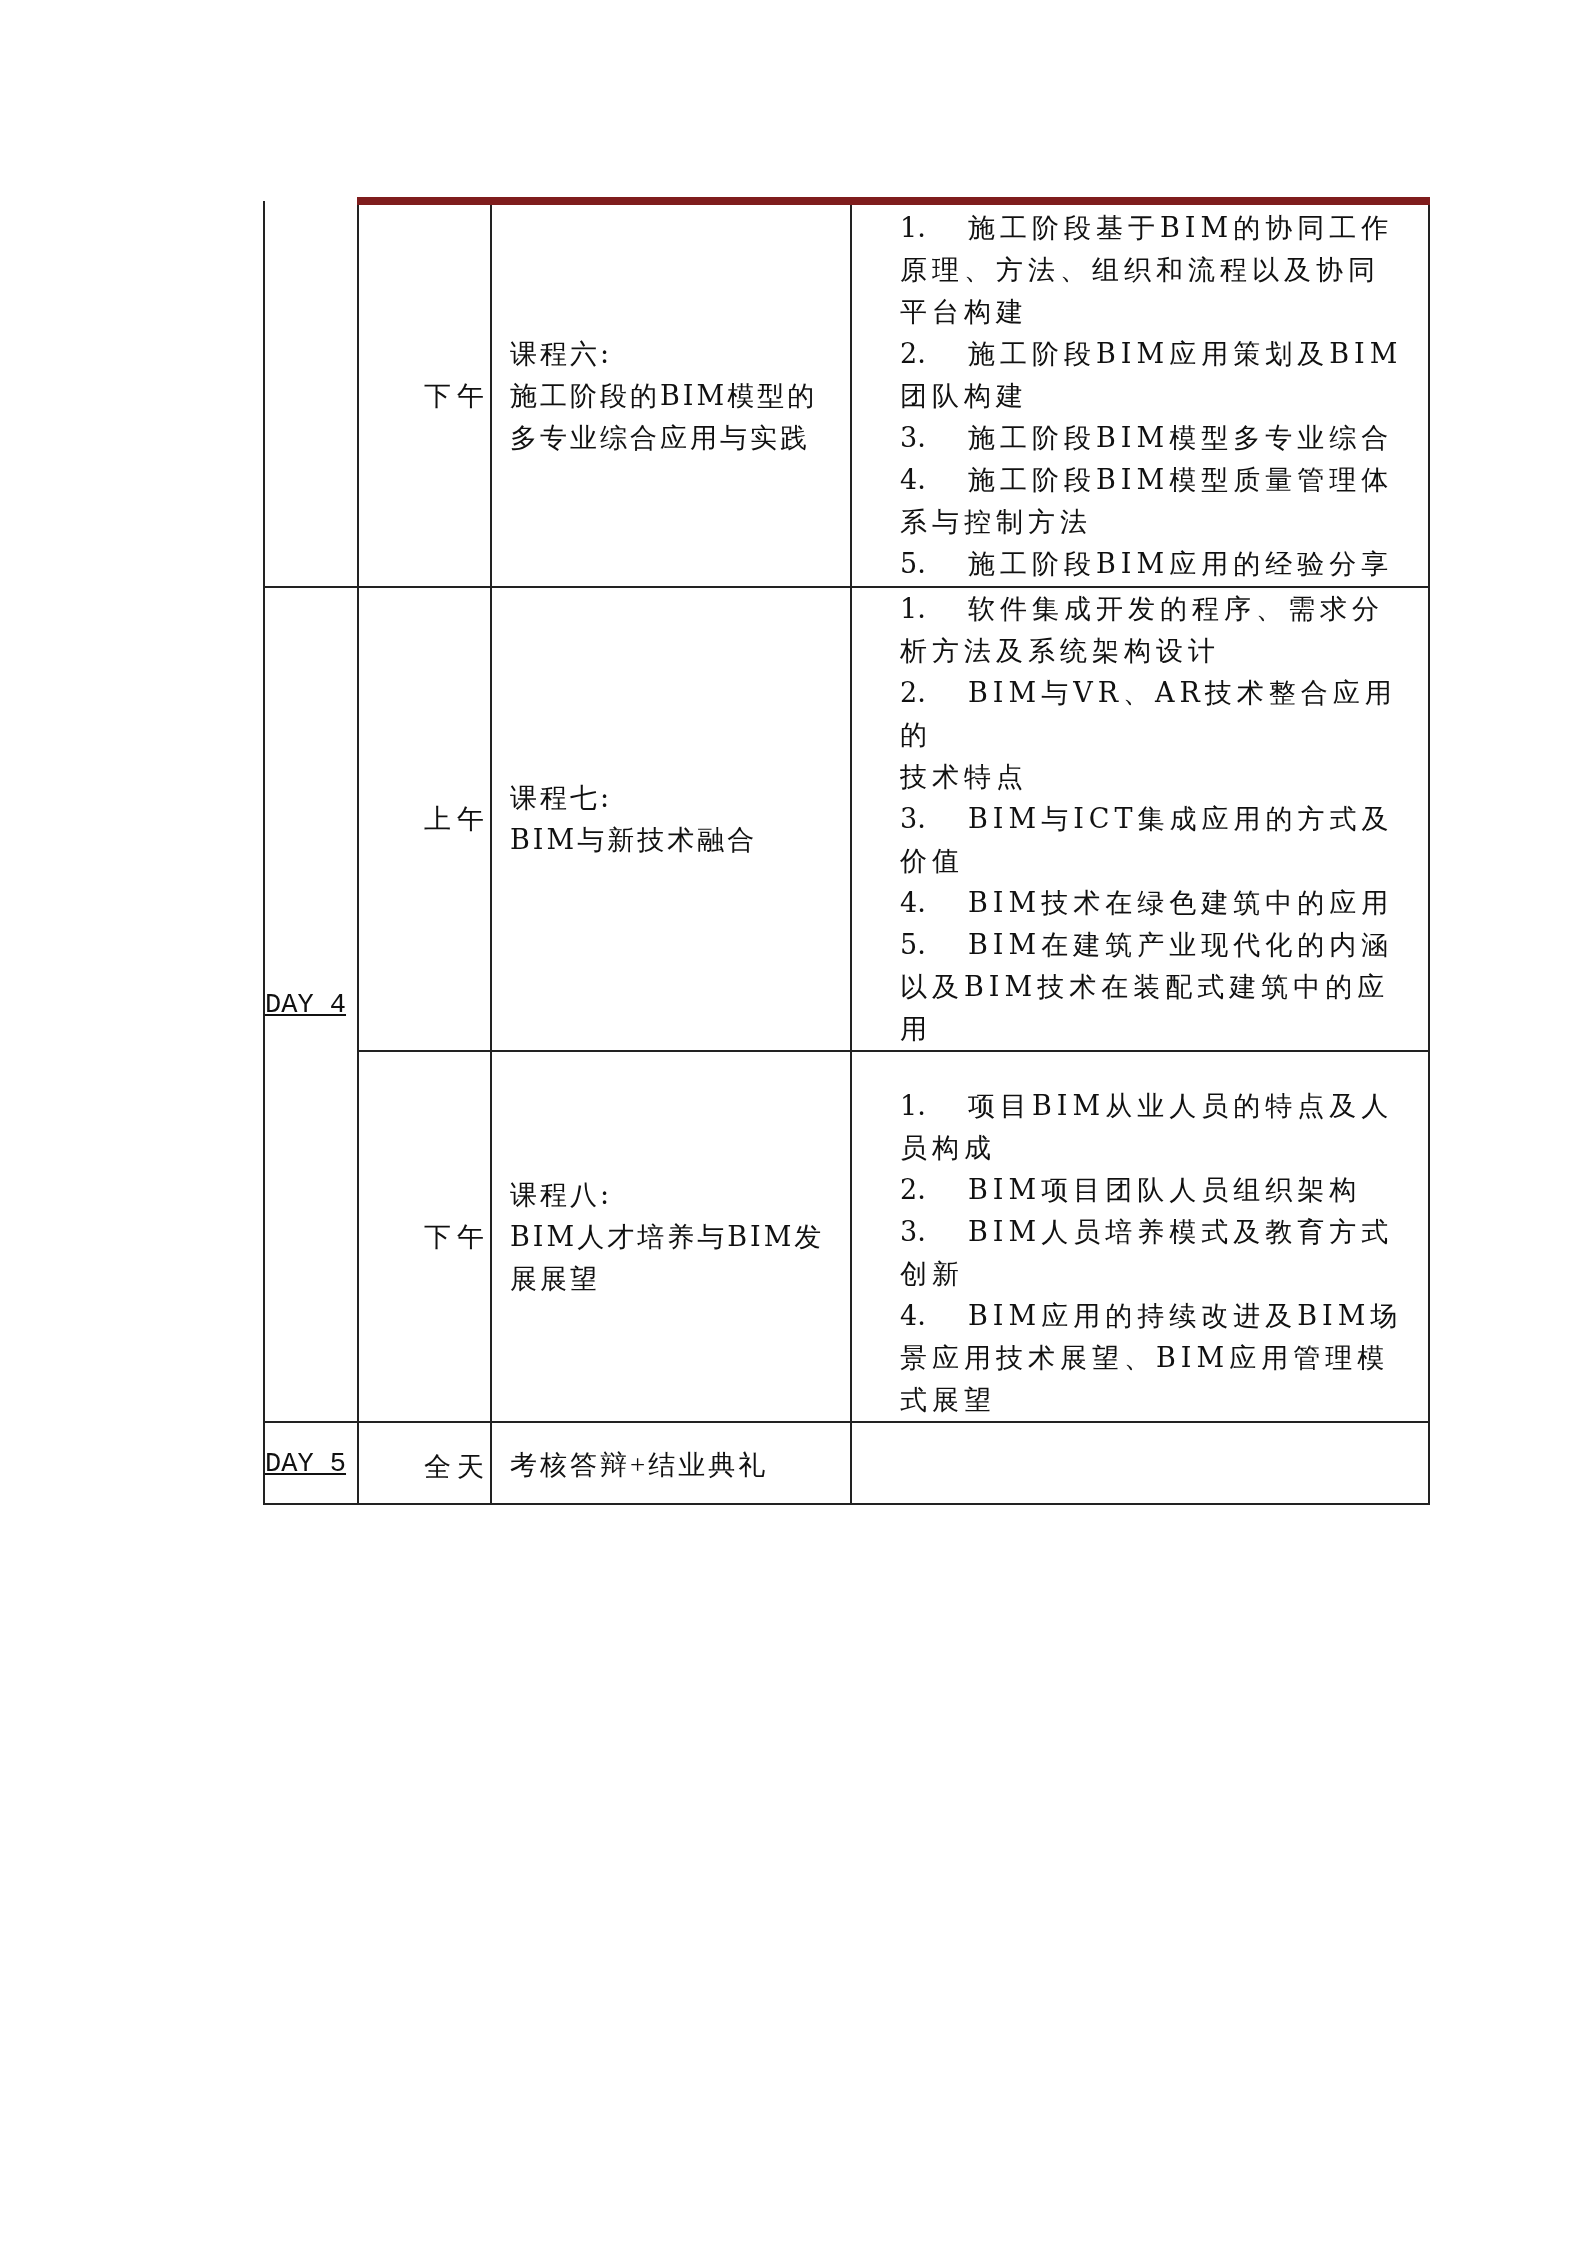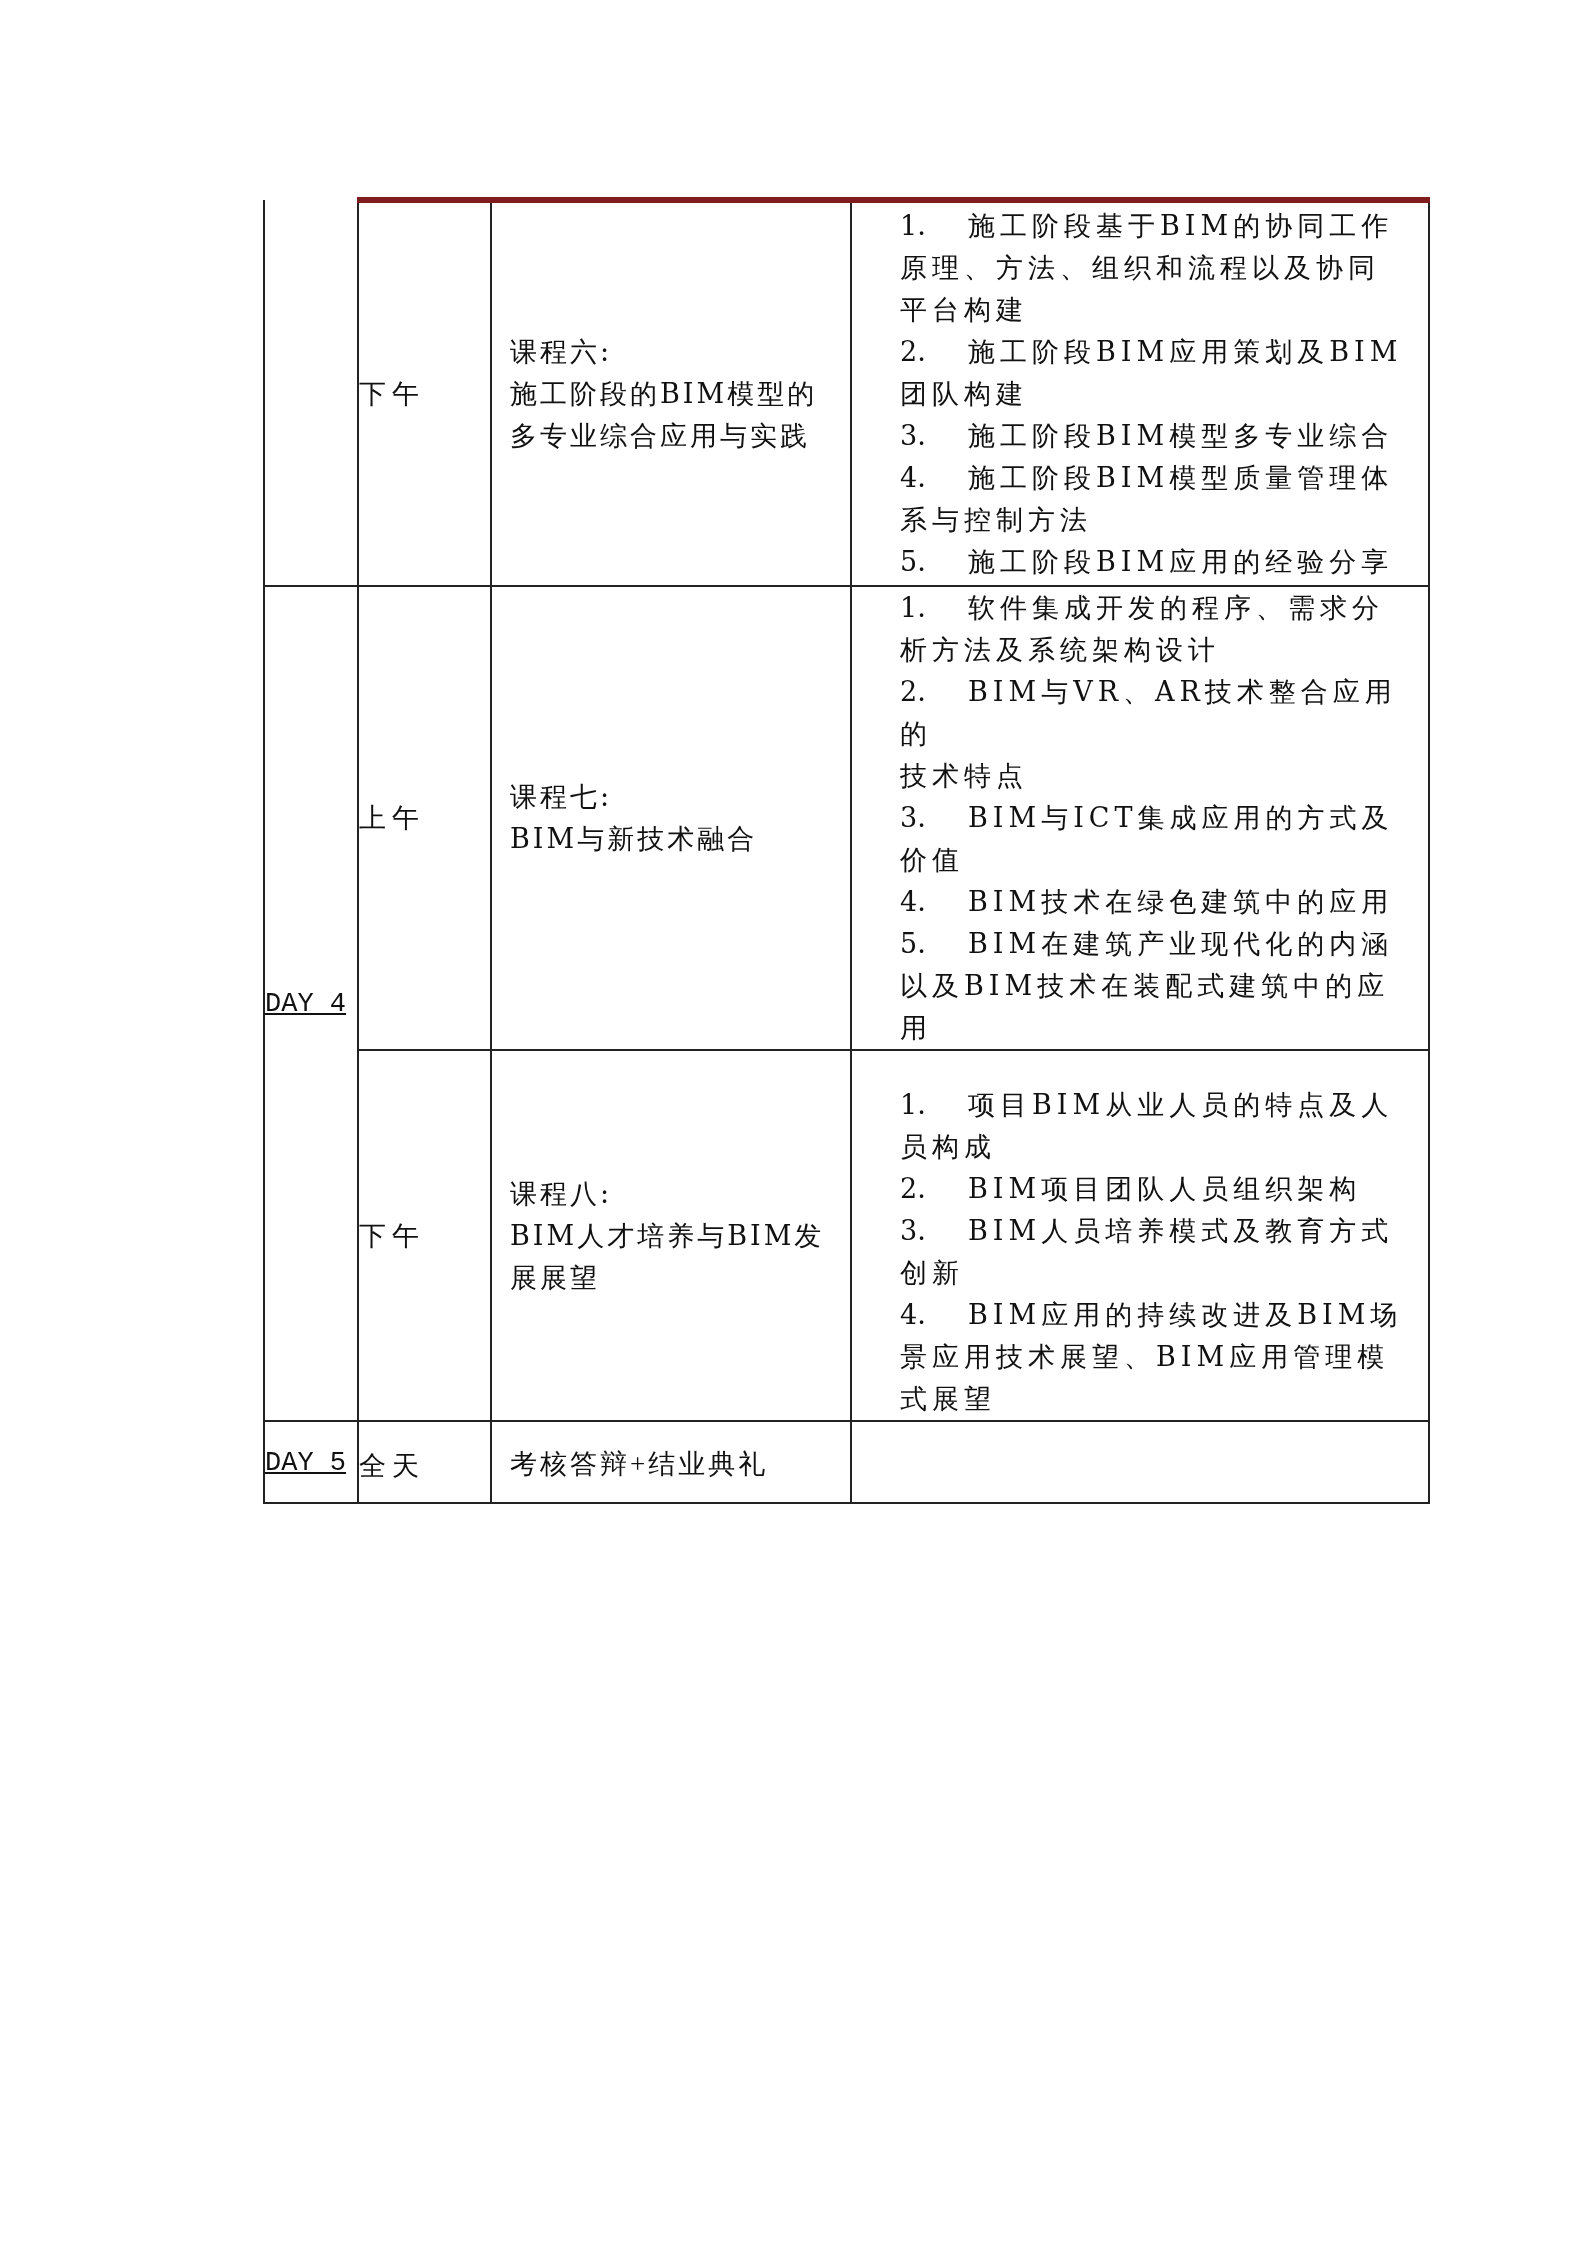--- a/index.html
+++ b/index.html
@@ -2,28 +2,28 @@
 <html><head>
 <meta charset="utf-8">
 <style>
   html, body { margin:0; padding:0; background:#ffffff; }
   body { width:1586px; height:2245px; position:relative; overflow:hidden;
          font-family:"DejaVu Serif", "Liberation Serif", serif; color:#111; }
   .tbl { position:absolute; left:263px; top:197px; border-collapse:collapse; table-layout:fixed; }
   .tbl td { border:2px solid #222; padding:0; vertical-align:middle; font-size:27px; line-height:42px; }
   .tbl td.day { border-top:none; font-family:"Liberation Mono", "DejaVu Sans Mono", monospace; font-size:27px; padding-left:0;text-decoration:underline; }
   .c1 { width:92px; }
-  .c2 { width:131px; text-align:left; }
+  .c2 { width:131px; text-align:right; }
   .c3 { width:340px; padding-left:18px !important; }
   .c4 { width:524px; padding-left:48px !important; padding-right:4px !important; }
   .time-label { letter-spacing:6px; }
   .course-line { display:block; letter-spacing:3px; }
   .content-item { display:block; letter-spacing:5px; }
   .num { display:inline-block; width:68px; letter-spacing:0; }
-  .first-row td { border-top:6px solid #7f1d1d; }
+  .first-row td { border-top:8px solid #7f1d1d; }
   .first-row td.day { border-top:none; }
 </style>
 </head>
 <body>
 
 <table class="tbl">
   <colgroup>
     <col style="width:94px">
       <col style="width:133px">
       <col style="width:342px">

